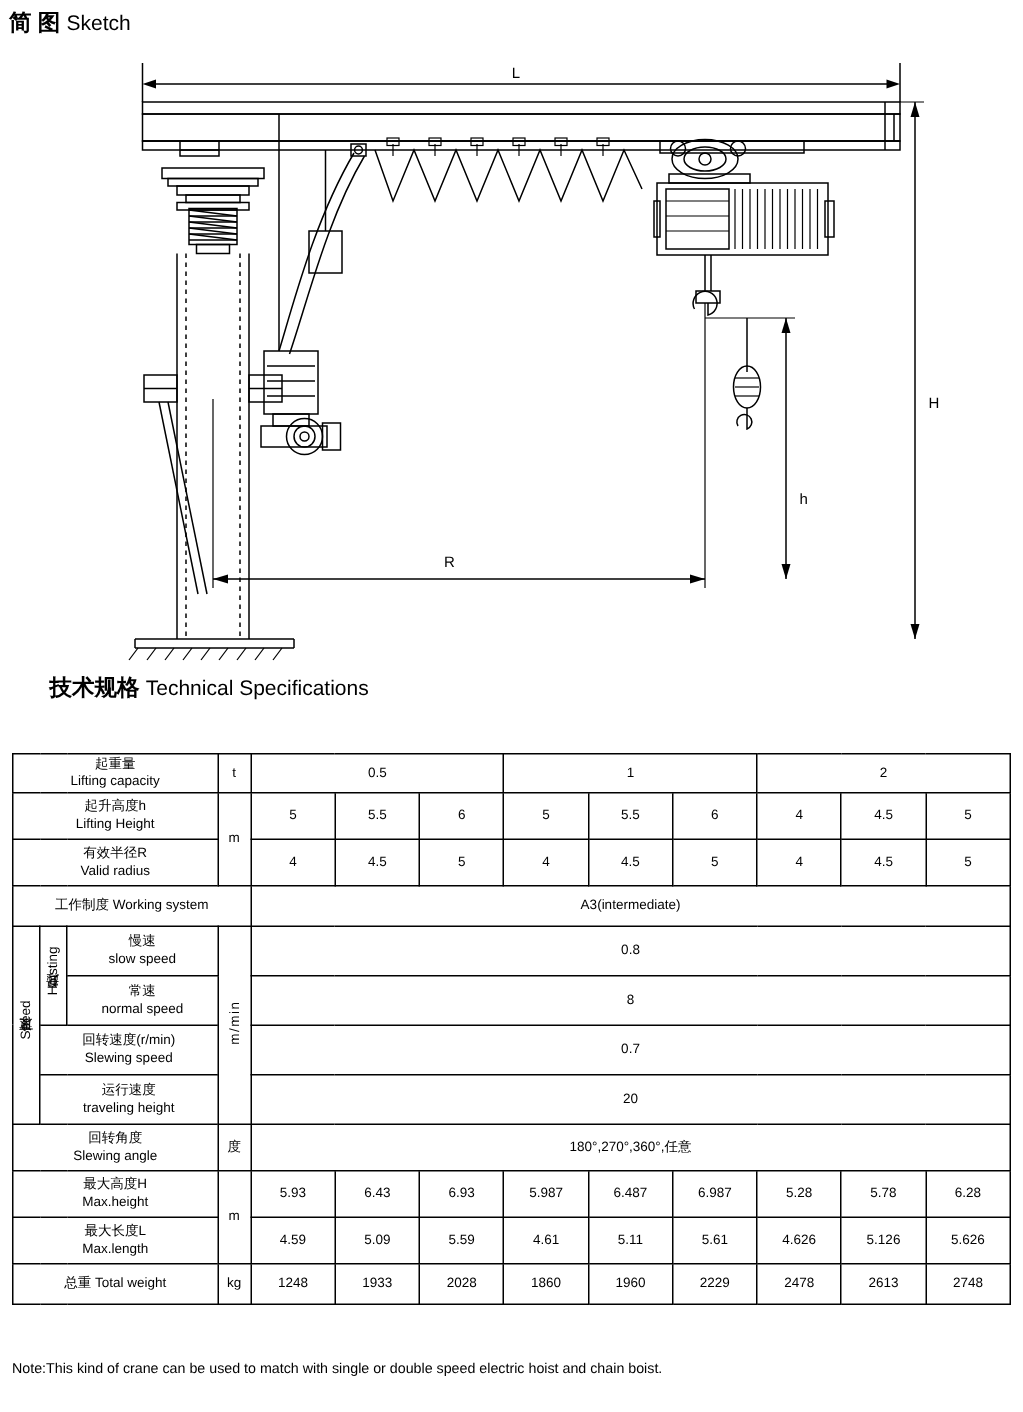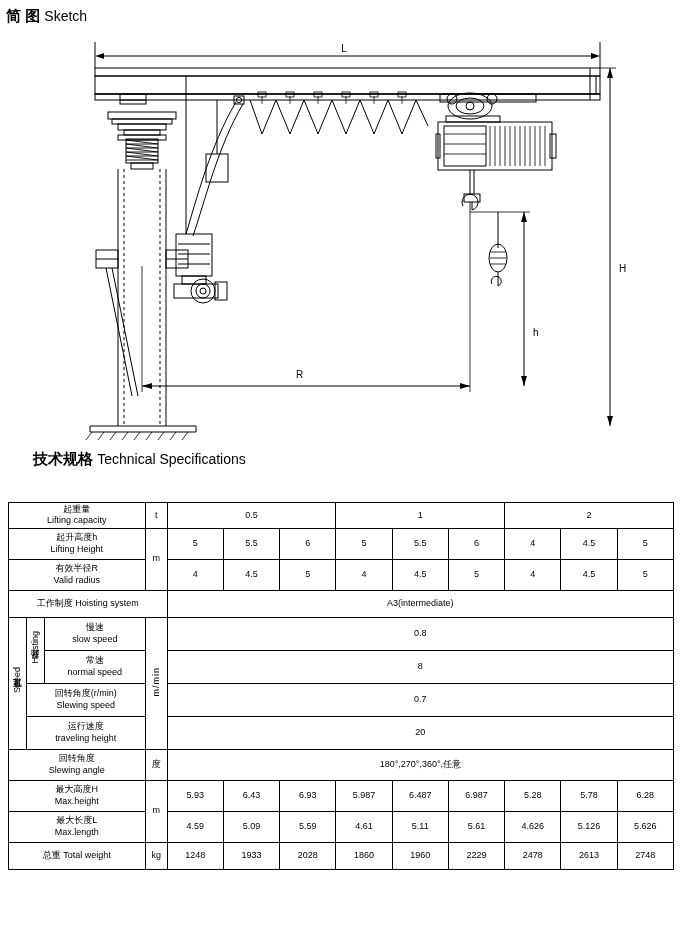--- a/index.html
+++ b/index.html
@@ -365,21 +365,21 @@
         <td>4.5</td>
         <td>5</td>
         <td>4</td>
         <td>4.5</td>
         <td>5</td>
       </tr>
 
       <tr>
         <td class="center-label" colspan="4" style="height:24px">
           <span>工作制度</span>
-          <span>Hoisting system</span>
+          <span>Working system</span>
         </td>
         <td colspan="9">A3(intermediate)</td>
       </tr>
 
       <tr>
         <td class="vert" rowspan="4">
           <span class="vtext-two"><span>速度</span> <span>Speed</span></span>
         </td>
         <td class="vert" rowspan="2">
           <span class="vtext-two"><span>起升</span> <span>Hoisting</span></span>
@@ -397,21 +397,21 @@
       <tr>
         <td class="rowlabel" style="height:30px">
           <span class="cn">常速</span>
           <span class="en">normal speed</span>
         </td>
         <td colspan="9">8</td>
       </tr>
 
       <tr>
         <td class="rowlabel" colspan="2" style="height:30px">
-          <span class="cn">回转角度(r/min)</span>
+          <span class="cn">回转速度(r/min)</span>
           <span class="en">Slewing  speed</span>
         </td>
         <td colspan="9">0.7</td>
       </tr>
 
       <tr>
         <td class="rowlabel" colspan="2" style="height:30px">
           <span class="cn">运行速度</span>
           <span class="en">traveling height</span>
         </td>
@@ -475,15 +475,16 @@
         <td>2478</td>
         <td>2613</td>
         <td>2748</td>
       </tr>
 
     </tbody>
       </table>
   </div>
 
   <div id="notes">
+    <span class="note-en">Note:This kind of crane can be used to match with single or double speed electric hoist and chain boist.</span>
   </div>
 
 </div>
 
 </body></html>

